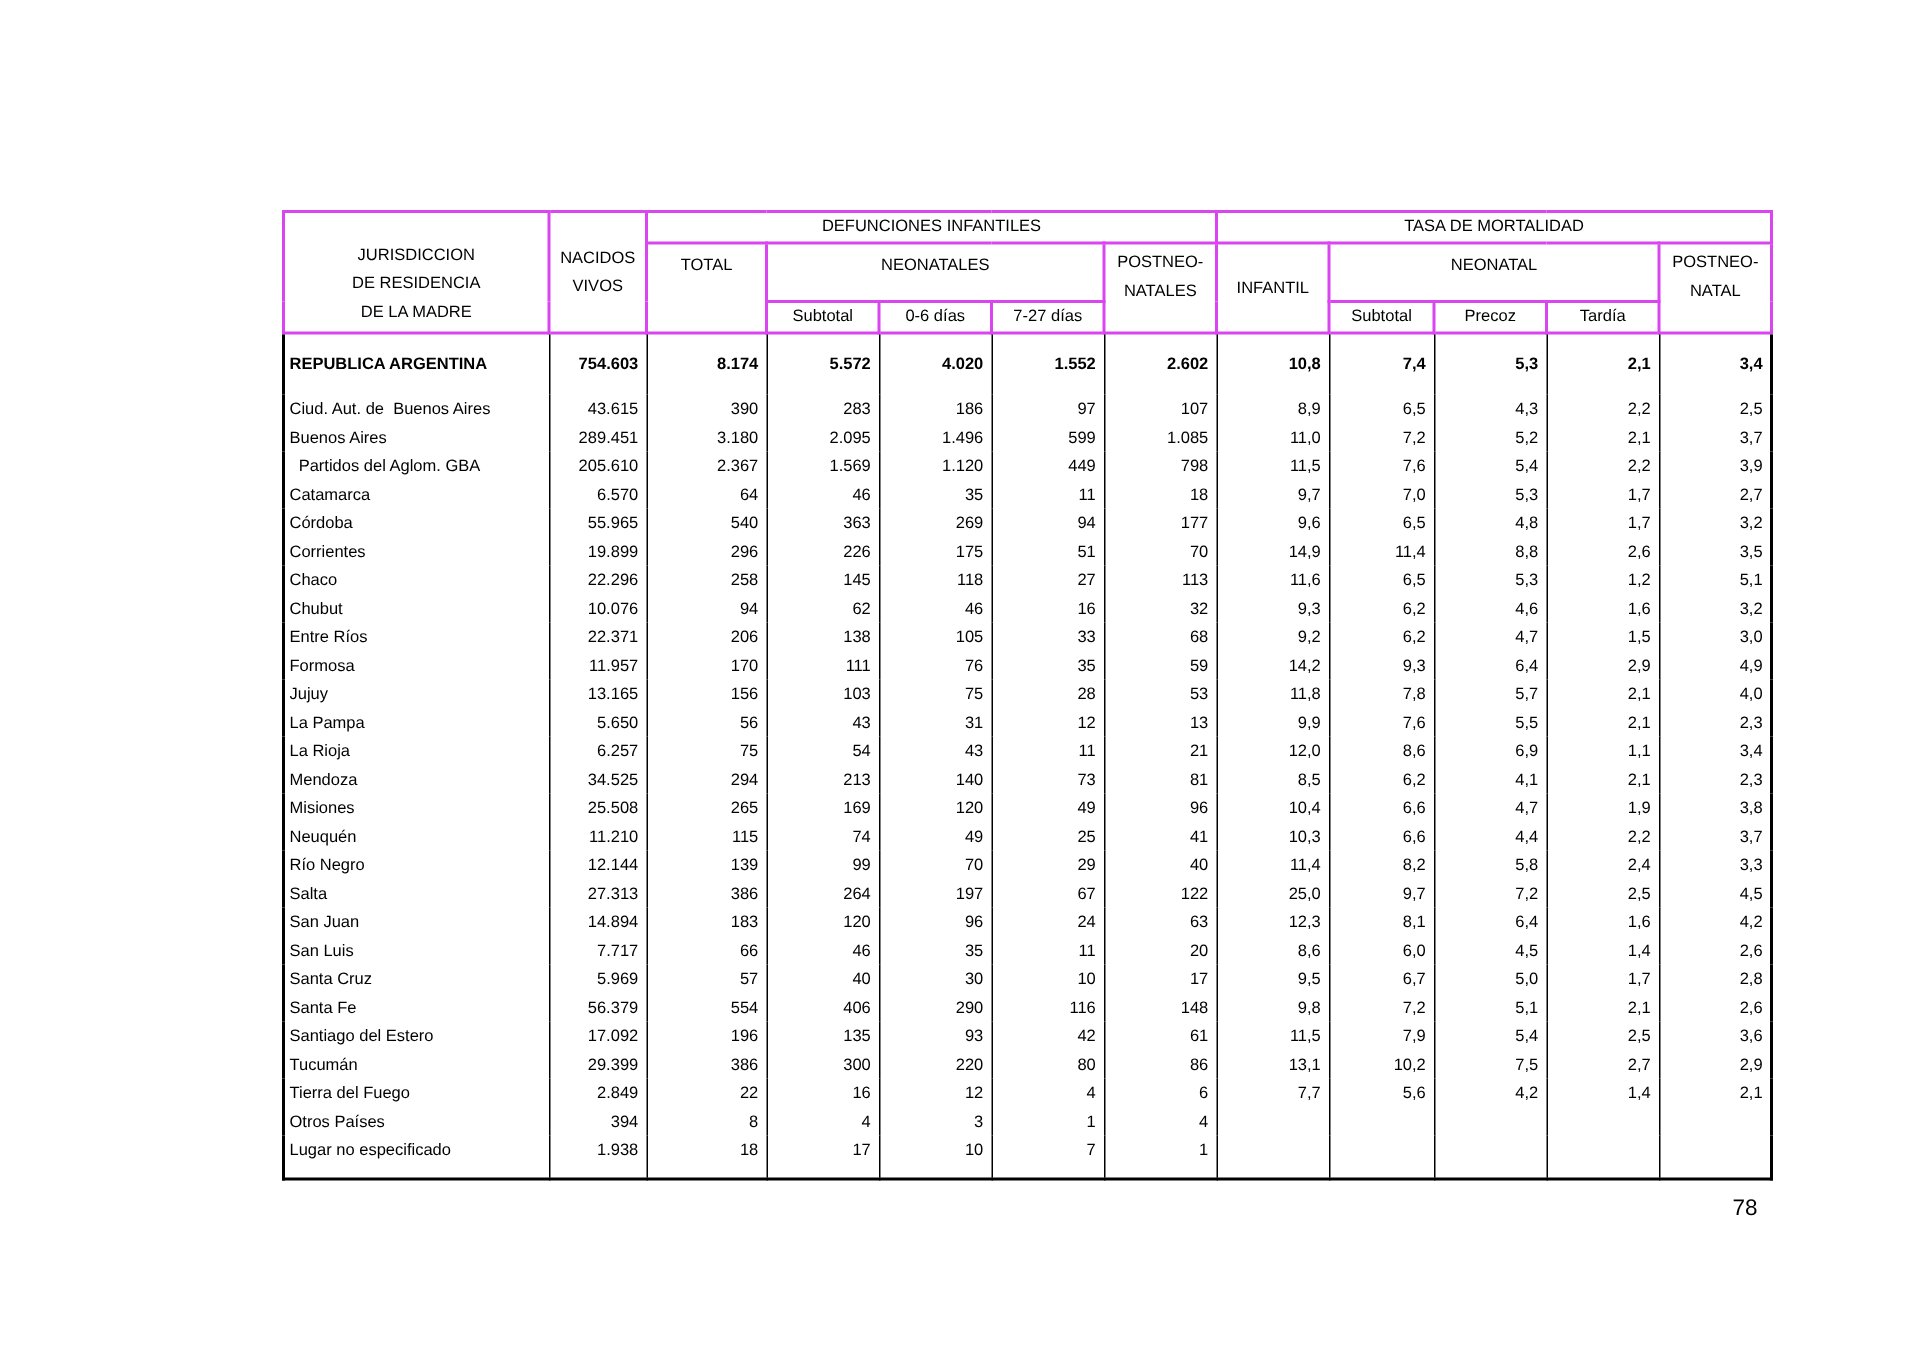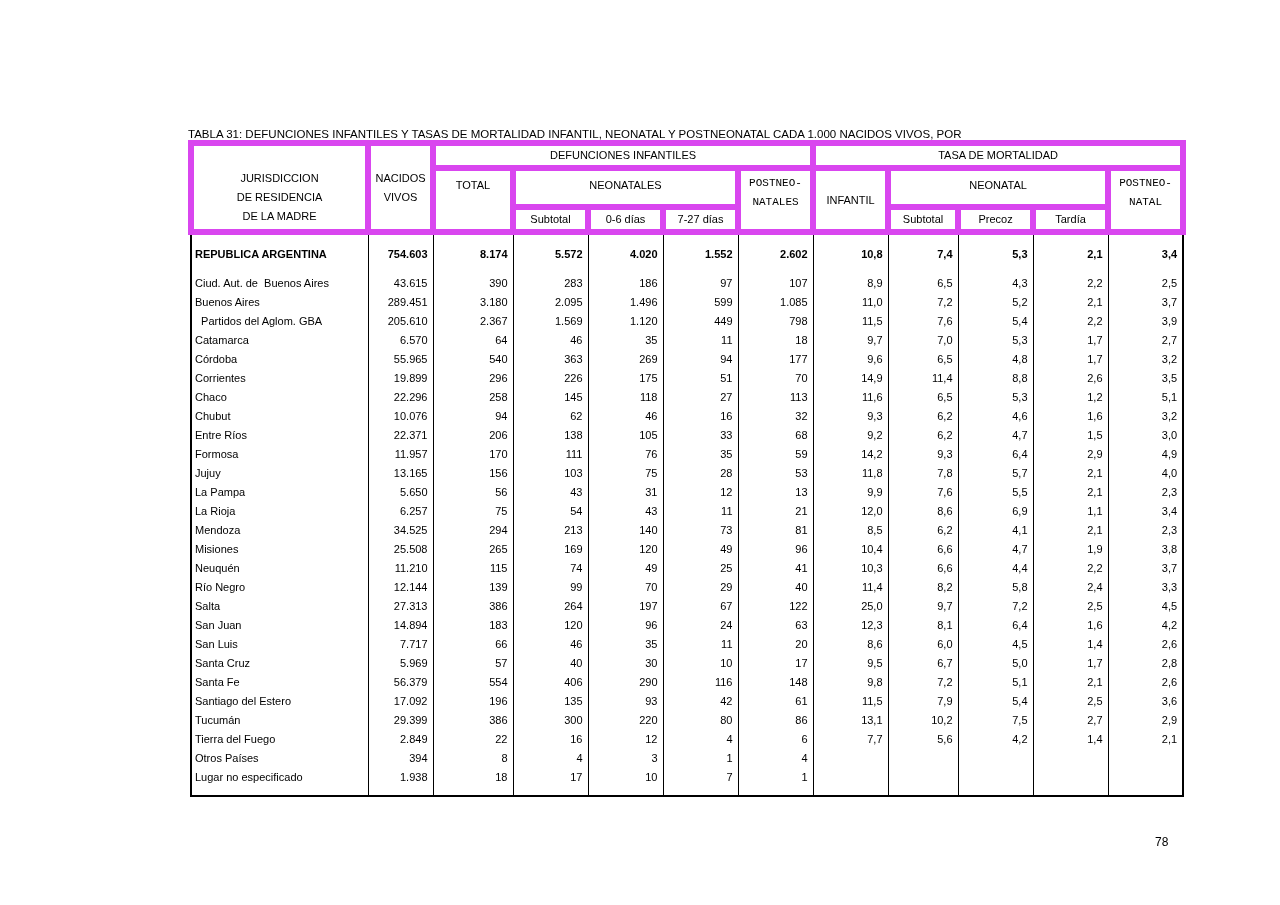--- a/index.html
+++ b/index.html
@@ -24,61 +24,60 @@
     position: absolute;
     left: 188px;
     top: 140px;
     width: 992px;
     border-collapse: collapse;
     table-layout: fixed;
     border: 2px solid #000;
     font-size: 11px;
   }
   thead th {
-    border: 6px solid #d946ef;
+    border: 2px solid #d946ef;
     font-weight: normal;
     padding: 0;
     text-align: center;
     font-size: 11px;
     line-height: 19px;
   }
   tr.h1 { height: 18px; }
   tr.h2 { height: 39px; }
   tr.h3 { height: 20px; }
   th.th-jur { vertical-align: bottom; padding-bottom: 3px; }
   th.th-nac { vertical-align: middle; }
   th.th-span { vertical-align: middle; }
   th.th-top { vertical-align: top; padding-top: 5px; }
-  th.th-2line { vertical-align: top; padding-top: 3px; font-family: Liberation Mono, monospace; }
+  th.th-2line { vertical-align: top; padding-top: 3px; }
   th.th-mid { vertical-align: middle; }
   tbody td {
     border-left: 1px solid #000;
     padding: 0;
     vertical-align: middle;
     white-space: pre;
   }
   tbody td:first-child { border-left: none; padding-left: 3px; text-align: left; }
   tbody td.num { text-align: right; padding-right: 5px; }
   tbody tr { height: 19px; }
   tbody tr.total-row { height: 41px; font-weight: bold; margin-left: 23px; }
   tbody tr.spacer-row { height: 10px; }
   .page-number {
     position: absolute;
     left: 1155px;
-    top: 835px;
-    font-size: 12px;
+    top: 797px;
+    font-size: 15px;
   }
 </style>
 </head>
 <body>
 
 <div class="sheet">
 
   <div class="title">
-    <div>TABLA 31: DEFUNCIONES INFANTILES Y TASAS DE MORTALIDAD INFANTIL, NEONATAL Y POSTNEONATAL CADA 1.000 NACIDOS VIVOS, POR</div>
   </div>
 
   <table class="main">
     <colgroup>
       <col style="width:177px">
         <col style="width:65px">
         <col style="width:80px">
       <col style="width:75px">
         <col style="width:75px">
         <col style="width:75px">

